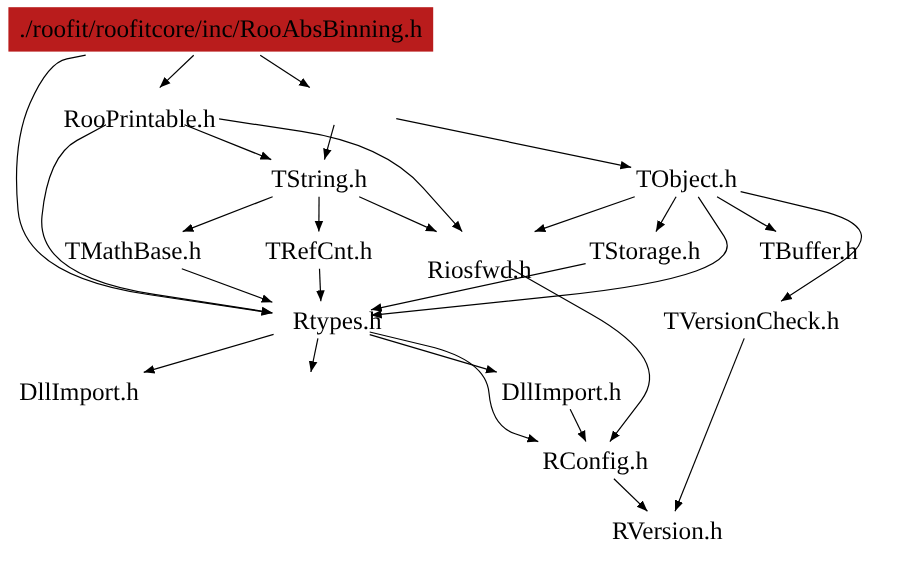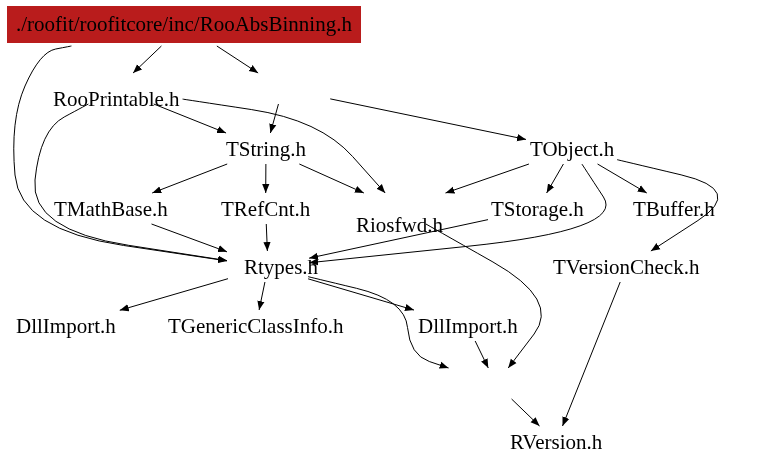--- a/index.html
+++ b/index.html
@@ -52,16 +52,16 @@
   <div class="node" id="n-tstring" style="left:226px;top:137px;">TString.h</div>
   <div class="node" id="n-tmathbase" style="left:54px;top:197px;">TMathBase.h</div>
   <div class="node" id="n-tobject" style="left:530px;top:137px;">TObject.h</div>
   <div class="node" id="n-trefcnt" style="left:221px;top:197px;">TRefCnt.h</div>
   <div class="node" id="n-riosfwd" style="left:356px;top:197px;margin-top:16px;">Riosfwd.h</div>
   <div class="node" id="n-tstorage" style="left:491px;top:197px;">TStorage.h</div>
   <div class="node" id="n-tbuffer" style="left:633px;top:197px;">TBuffer.h</div>
   <div class="node" id="n-rtypes" style="left:231px;top:255px;margin-left:13px;">Rtypes.h</div>
   <div class="node" id="n-tversioncheck" style="left:553px;top:255px;">TVersionCheck.h</div>
   <div class="node" id="n-dllimport" style="left:16px;top:314px;">DllImport.h</div>
-  <div class="node" id="n-tgenericclassinfo" style="left:168px;top:314px;">TGenericClassInfo.h</div>
   <div class="node" id="n-rtypeinfo" style="left:418px;top:314px;">DllImport.h</div>
+  <div class="node" id="n-rconfig" style="left:452px;top:372px;">RConfig.h</div>
   <div class="node" id="n-rversion" style="left:510px;top:430px;">RVersion.h</div>
 </div>
 
 </body></html>

